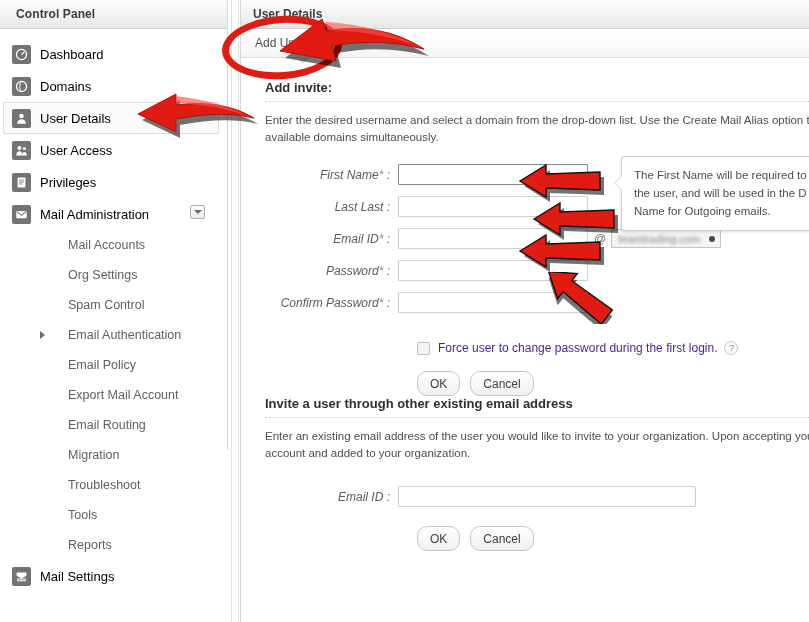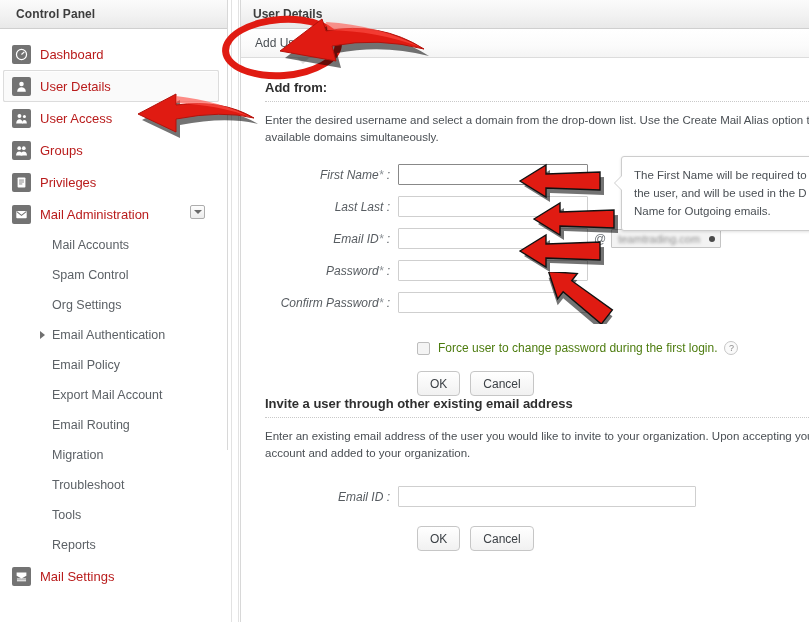--- a/index.html
+++ b/index.html
@@ -58,25 +58,25 @@
     width: 19px; height: 19px;
     margin-right: 9px;
     flex: 0 0 19px;
     background: #737373;
     border-radius: 2px;
     display: flex; align-items: center; justify-content: center;
     color: #fff;
   }
   .ico svg { display:block; }
   .nav-label {
-    font-size: 13px; color: #b91c1c; white-space: nowrap;
+    font-size: 13px; color: #000000; white-space: nowrap;
   }
   .sub-row {
     height: 30px; display: flex; align-items: center;
-    padding-left: 52px; position: relative;
+    padding-left: 68px; position: relative;
   }
   .sub-label { font-size: 12.5px; color: #5c6166; }
   .tri {
     position: absolute; left: 40px; top: 11px;
     width: 0; height: 0;
     border-left: 5px solid #707070;
     border-top: 4px solid transparent;
     border-bottom: 4px solid transparent;
   }
   .caret-box {
@@ -217,35 +217,35 @@
 
   
   .chkrow { display: flex; align-items: center; margin: 26px 0 0 152px; }
   .chk {
     width: 13px; height: 13px;
     border: 1px solid #bdbdbd;
     background: #f4f4f4;
     border-radius: 2px;
     margin-right: 8px;
   }
-  .chklabel { font-size: 12px; color: #4d7c0f; }
+  .chklabel { font-size: 12px; color: #4c1d95; }
   .qmark {
     width: 14px; height: 14px; margin-left: 7px;
     border: 1px solid #c6c6c6; border-radius: 50%;
     background: #fafafa;
     font-size: 9px; color: #8a8a8a;
     display: flex; align-items: center; justify-content: center;
   }
 
   
   .btnrow { display: flex; margin: 16px 0 0 152px; }
   .btn {
     min-width: 42px; height: 25px;
     border: 1px solid #c6c6c6;
-    border-radius: 4px;
+    border-radius: 10px;
     background: linear-gradient(to bottom,#ffffff,#f1f1f1);
     font-size: 12px; color: #3c4146;
     display: flex; align-items: center; justify-content: center;
     padding: 0 12px; margin-right: 10px;
     cursor: default;
   }
 
   
   .ann { position: absolute; pointer-events: none; z-index: 20; }
 
@@ -271,20 +271,29 @@
       <div class="nav-row">
         <span class="ico">
           <svg width="13" height="13" viewBox="0 0 16 16">
               <circle cx="8" cy="8" r="6.2" fill="none" stroke="#fff" stroke-width="1.5"></circle>
               <line x1="8" y1="8" x2="11.5" y2="4.8" stroke="#fff" stroke-width="1.5"></line>
             </svg>
         </span>
         <span class="nav-label">Dashboard</span>
       </div>
 
+      <div class="nav-row">
+        <span class="ico">
+          <svg width="13" height="13" viewBox="0 0 16 16">
+              <circle cx="8" cy="8" r="6.2" fill="none" stroke="#fff" stroke-width="1.5"></circle>
+              <path d="M8 1.8 C5 5 5 11 8 14.2" fill="none" stroke="#fff" stroke-width="1.2"></path>
+            </svg>
+        </span>
+        <span class="nav-label">Domains</span>
+      </div>
 
       <div class="nav-row selected">
         <span class="ico">
           <svg width="13" height="13" viewBox="0 0 16 16">
               <circle cx="8" cy="5" r="2.8" fill="#fff"></circle>
               <path d="M2.6 14.5 C3 10.4 5.3 9 8 9 s5 1.4 5.4 5.5z" fill="#fff"></path>
             </svg>
         </span>
         <span class="nav-label">User Details</span>
       </div>
@@ -294,31 +303,20 @@
           <svg width="13" height="13" viewBox="0 0 16 16">
               <circle cx="5.5" cy="5" r="2.4" fill="#fff"></circle>
               <path d="M1.4 14 C1.8 10.4 3.4 9 5.5 9 s3.7 1.4 4.1 5z" fill="#fff"></path>
               <circle cx="11.6" cy="5.6" r="1.9" fill="#fff"></circle>
               <path d="M8.6 14 C8.9 11 10 9.9 11.6 9.9 s2.7 1.1 3 4.1z" fill="#fff"></path>
             </svg>
         </span>
         <span class="nav-label">User Access</span>
       </div>
 
-      <div class="nav-row">
-        <span class="ico">
-          <svg width="13" height="13" viewBox="0 0 16 16">
-              <circle cx="5.2" cy="5.2" r="2.3" fill="#fff"></circle>
-              <circle cx="10.8" cy="5.2" r="2.3" fill="#fff"></circle>
-              <path d="M1.2 14 C1.6 10.6 3.2 9.3 5.2 9.3 s3.6 1.3 4 4.7z" fill="#fff"></path>
-              <path d="M6.8 14 C7.2 10.6 8.8 9.3 10.8 9.3 s3.6 1.3 4 4.7z" fill="#fff"></path>
-            </svg>
-        </span>
-        <span class="nav-label">Groups</span>
-      </div>
 
       <div class="nav-row">
         <span class="ico">
           <svg width="13" height="13" viewBox="0 0 16 16">
               <rect x="3.2" y="1.8" width="9.6" height="12.4" rx="1" fill="#fff"></rect>
               <line x1="5" y1="5" x2="11" y2="5" stroke="#737373" stroke-width="1"></line>
               <line x1="5" y1="7.4" x2="11" y2="7.4" stroke="#737373" stroke-width="1"></line>
               <line x1="5" y1="9.8" x2="9" y2="9.8" stroke="#737373" stroke-width="1"></line>
             </svg>
         </span>
@@ -335,24 +333,24 @@
         <span class="nav-label">Mail Administration</span>
         <span class="caret-box">
             <i></i>
           </span>
       </div>
 
       <div class="sub-row">
         <span class="sub-label">Mail Accounts</span>
       </div>
       <div class="sub-row">
+        <span class="sub-label">Org Settings</span>
+      </div>
+      <div class="sub-row">
         <span class="sub-label">Spam Control</span>
-      </div>
-      <div class="sub-row">
-        <span class="sub-label">Org Settings</span>
       </div>
       <div class="sub-row">
         <span class="tri"></span>
         <span class="sub-label">Email Authentication</span>
       </div>
       <div class="sub-row">
         <span class="sub-label">Email Policy</span>
       </div>
       <div class="sub-row">
         <span class="sub-label">Export Mail Account</span>
@@ -396,21 +394,21 @@
       <span class="title">User Details</span>
     </div>
 
     <div id="tabbar">
       <span class="tab">Add User</span>
       <span id="tab-caret"></span>
     </div>
 
     <div id="content">
 
-      <h3 class="sec-title">Add from:</h3>
+      <h3 class="sec-title">Add invite:</h3>
       <div class="dotline"></div>
       <p class="sec-desc">Enter the desired username and select a domain from the drop-down list. Use the Create Mail Alias option to crea available domains simultaneously.</p>
 
       <div class="frow">
         <span class="flabel">First Name<span class="star">*</span> :</span>
         <div class="finput focused"></div>
       </div>
 
       <div class="frow">
         <span class="flabel">Last Last :</span>

